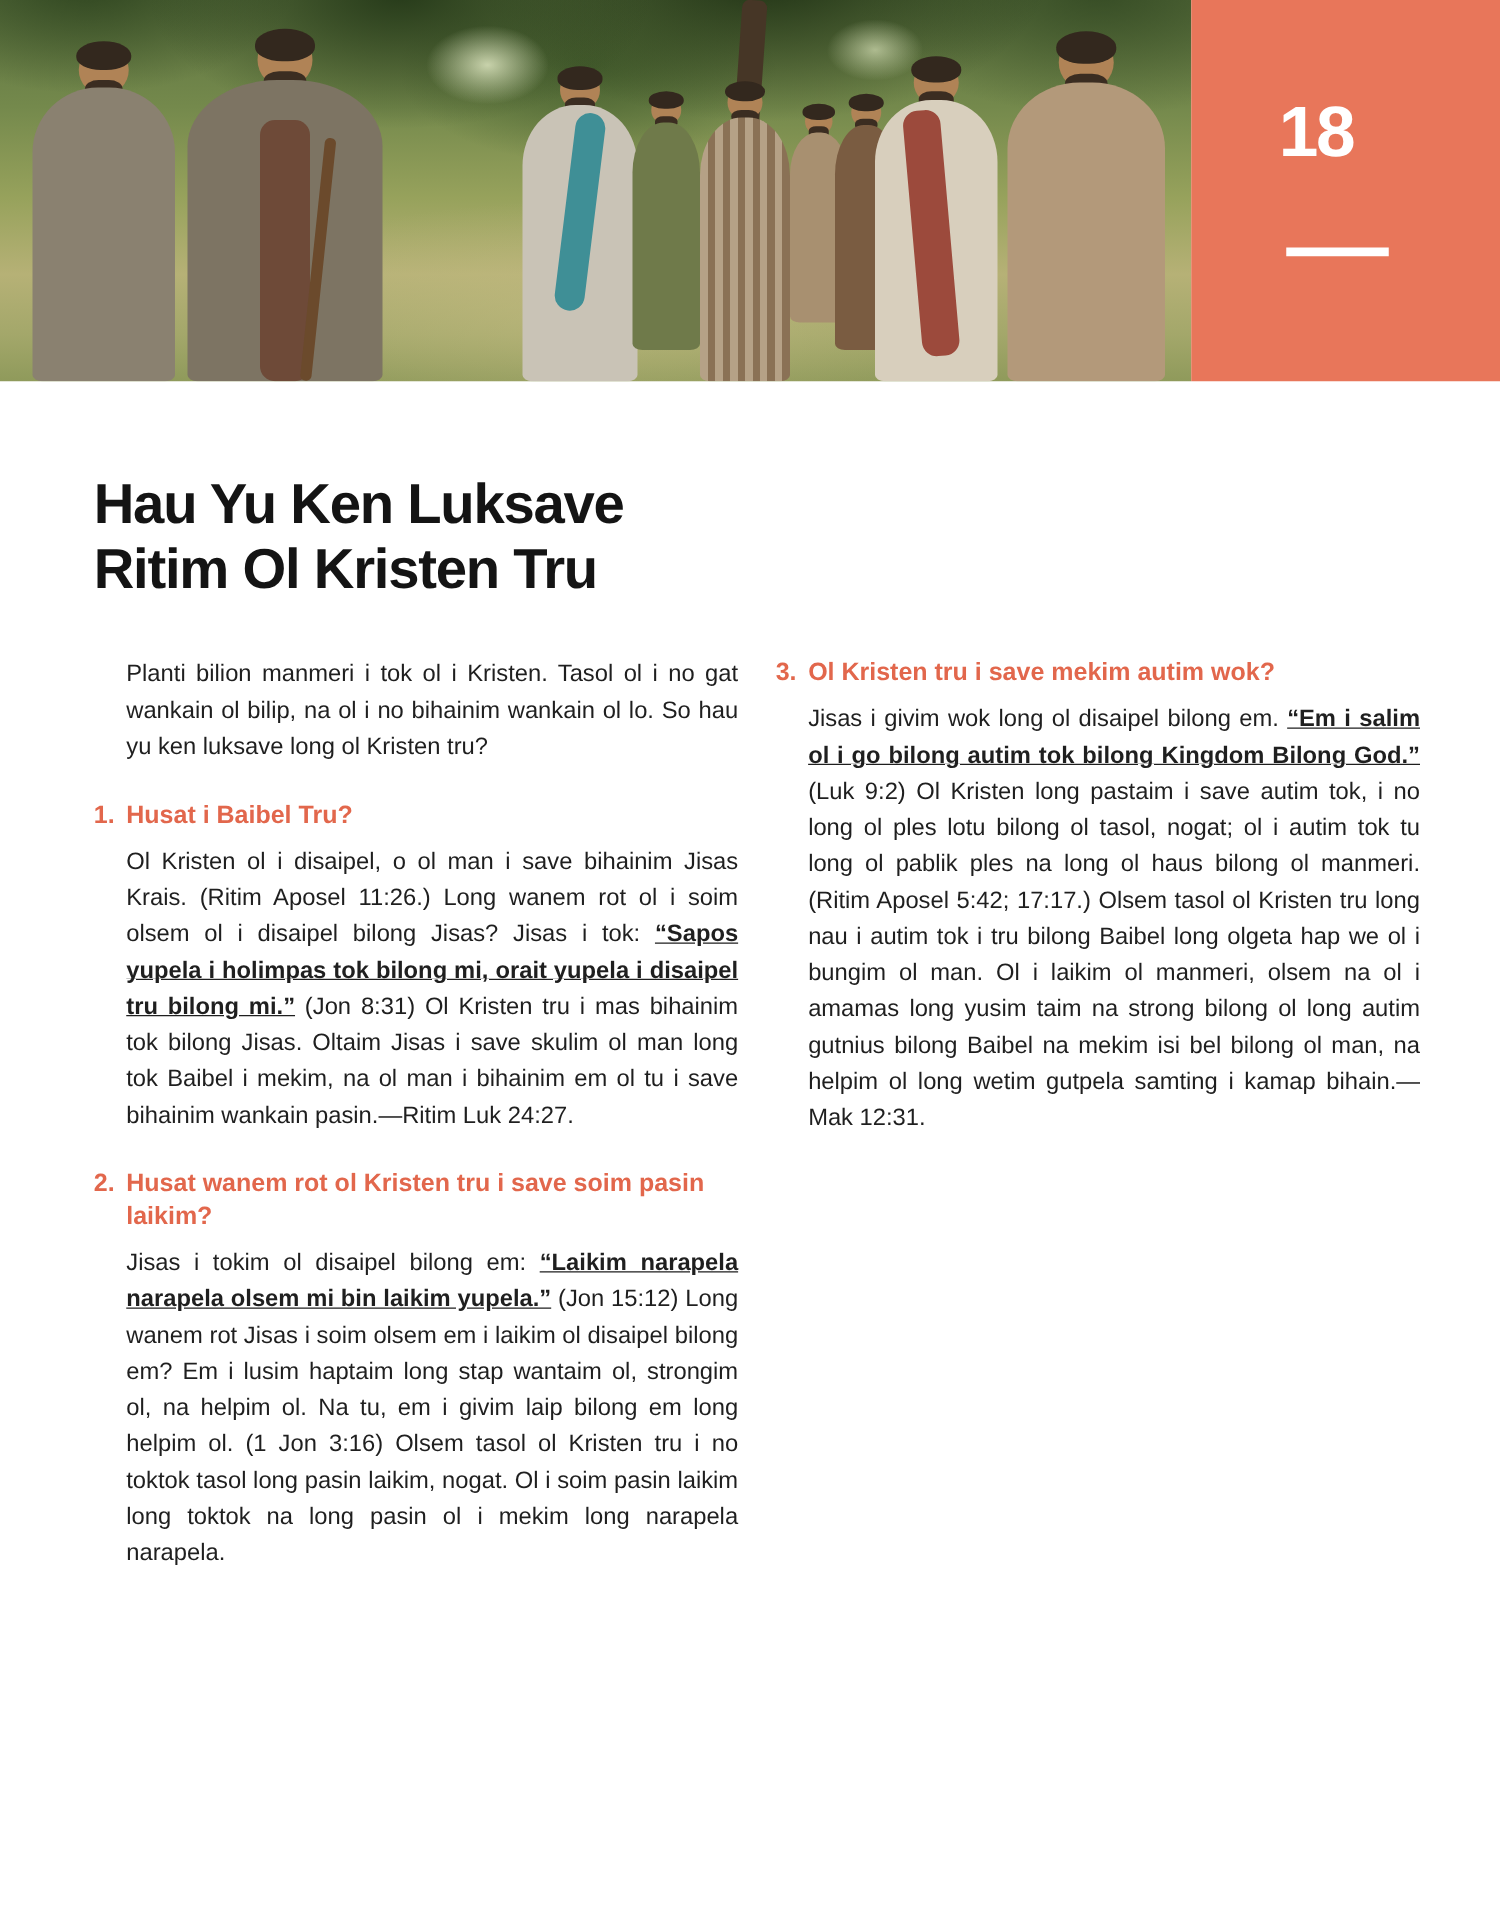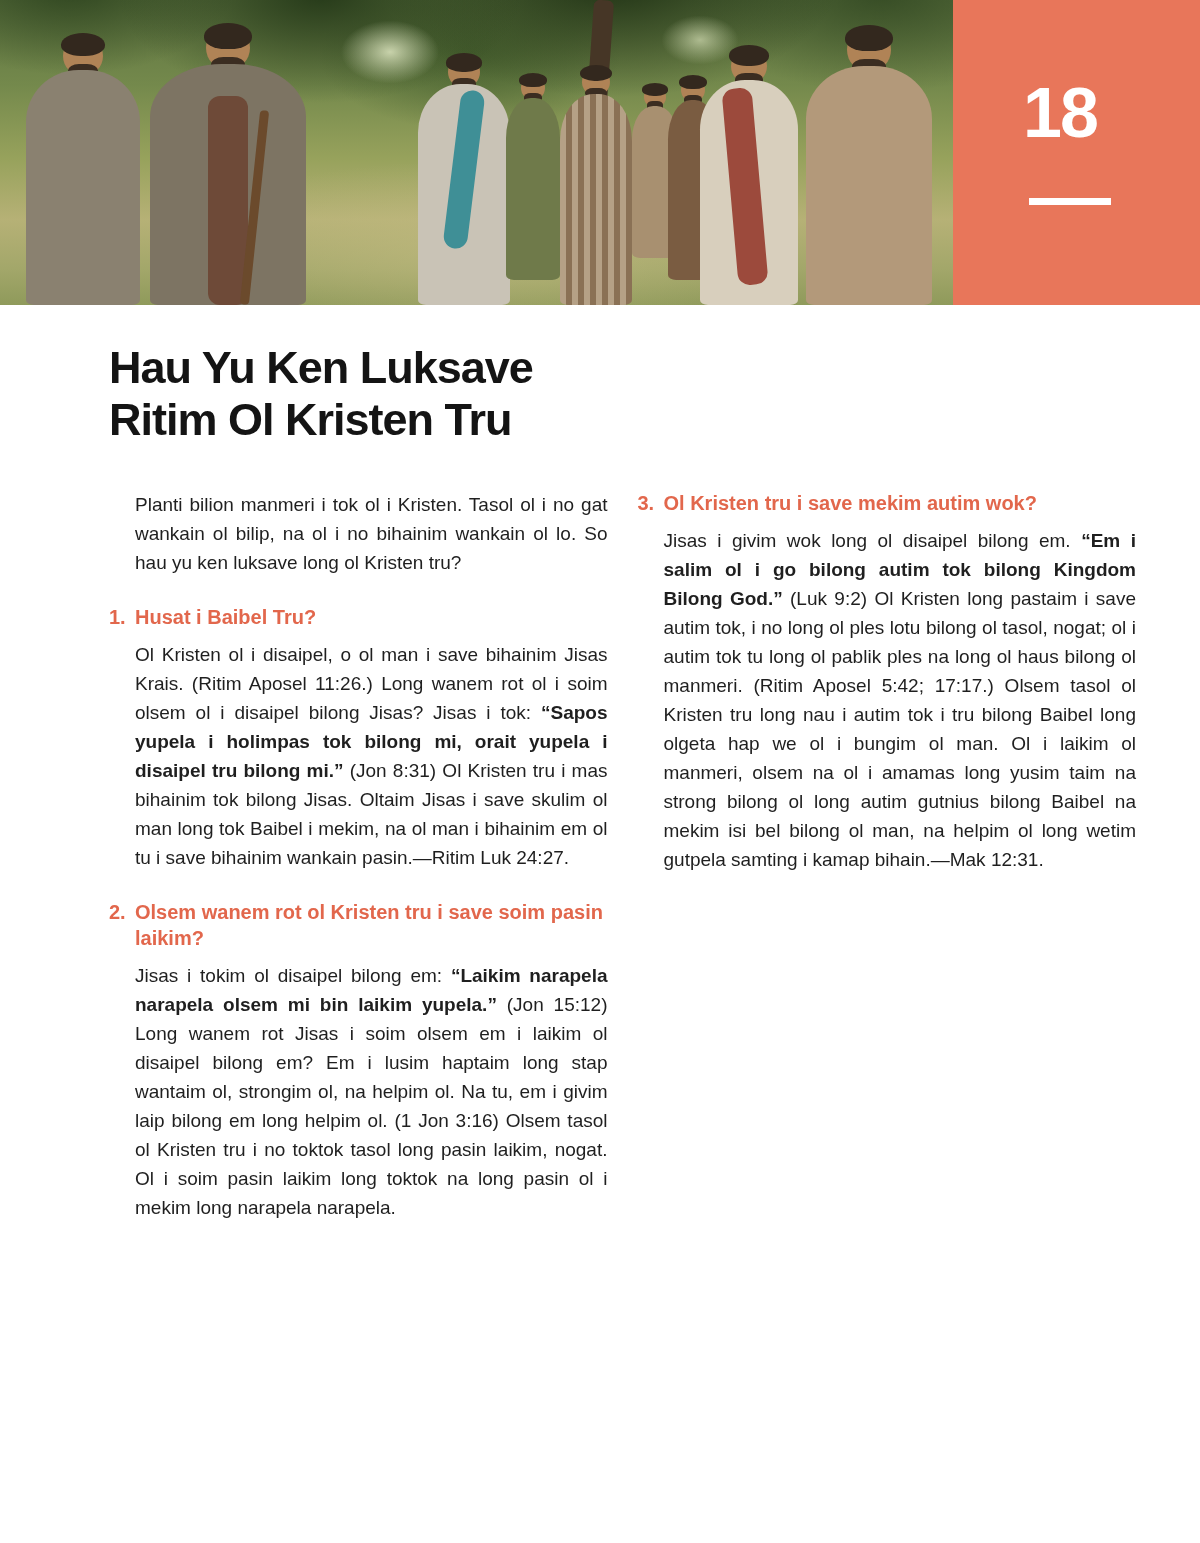--- a/index.html
+++ b/index.html
@@ -53,29 +53,29 @@
   }
   .fig .sash { position:absolute; display:block; border-radius:12px; }
   .staff { position:absolute; background:#6b4a2c; border-radius:4px; }
 
   .chapter-block {
     position:absolute; left:953px; top:0; width:247px; height:305px;
     background:#e8765a;
   }
   .chapter-num {
     position:absolute; left:70px; top:78px;
-    font-size:70px; font-weight:bold; color:#ffffff; line-height:1;
+    font-size:57px; font-weight:bold; color:#ffffff; line-height:1;
     letter-spacing:-2px;
   }
   .chapter-rule {
     position:absolute; left:76px; top:198px; width:82px; height:7px; background:#ffffff;
   }
 
   
-  .content { padding:37px 64px 0 75px;margin-left:34px; }
+  .content { padding:72px 64px 0 75px; }
 
   .page-title {
     font-size:45px; font-weight:bold; color:#141414;
     line-height:1.16; letter-spacing:-1px;
     margin-bottom:44px;
   }
 
   .columns { display:flex; gap:30px; }
   .col { flex:1 1 0; min-width:0; }
 
@@ -90,21 +90,21 @@
 
   .section-heading {
     display:flex; align-items:flex-start;
     color:#e2674c; font-weight:bold;
     font-size:20px; line-height:26px;
     margin-bottom:10px;
   }
   .sec-num { flex:0 0 26px; }
   .sec-title { flex:1 1 auto; }
 
-  .bold { font-weight:bold; }
+  .bold { font-weight:bold;text-decoration:underline; }
   .italic { }
 </style>
 </head>
 <body>
 
 <div class="hero-row">
 
   <div class="hero">
     <div class="foliage"></div>
 
@@ -174,21 +174,21 @@
         <div class="section-heading">
           <span class="sec-num">1.</span>
           <span class="sec-title">Husat i Baibel Tru?</span>
         </div>
         <p class="body-text"><span>Ol Kristen ol i disaipel, o ol man i save bihainim Jisas Krais. (Ritim Aposel 11:26.) Long wanem rot ol i soim olsem ol i disaipel bilong Jisas? Jisas i tok: </span><span class="bold">“Sapos yupela i holimpas tok bilong mi, orait yupela i disaipel tru bilong mi.”</span><span> (Jon 8:31) Ol Kristen tru i mas bihainim tok bilong Jisas. Oltaim Jisas i save skulim ol man long tok Baibel i mekim, na ol man i bihainim em ol tu i save bihainim wankain pasin.—Ritim Luk 24:27.</span></p>
       </div>
 
       <div class="section">
         <div class="section-heading">
           <span class="sec-num">2.</span>
-          <span class="sec-title">Olsem wanem rot ol Kristen tru i save soim pasin laikim?</span>
+          <span class="sec-title">Husat wanem rot ol Kristen tru i save soim pasin laikim?</span>
         </div>
         <p class="body-text"><span>Jisas i tokim ol disaipel bilong em: </span><span class="bold">“Laikim narapela narapela olsem mi bin laikim yupela.”</span><span> (Jon 15:12) Long wanem rot Jisas i soim olsem em i laikim ol disaipel bilong em? Em i lusim haptaim long stap wantaim ol, strongim ol, na helpim ol. Na tu, em i givim laip bilong em long helpim ol. (1 Jon 3:16) Olsem tasol ol Kristen tru i no toktok tasol long pasin laikim, nogat. Ol i soim pasin laikim long toktok na long pasin ol i mekim long narapela narapela.</span></p>
       </div>
 
     </div>
 
     <div class="col">
 
       <div class="section">
         <div class="section-heading">

